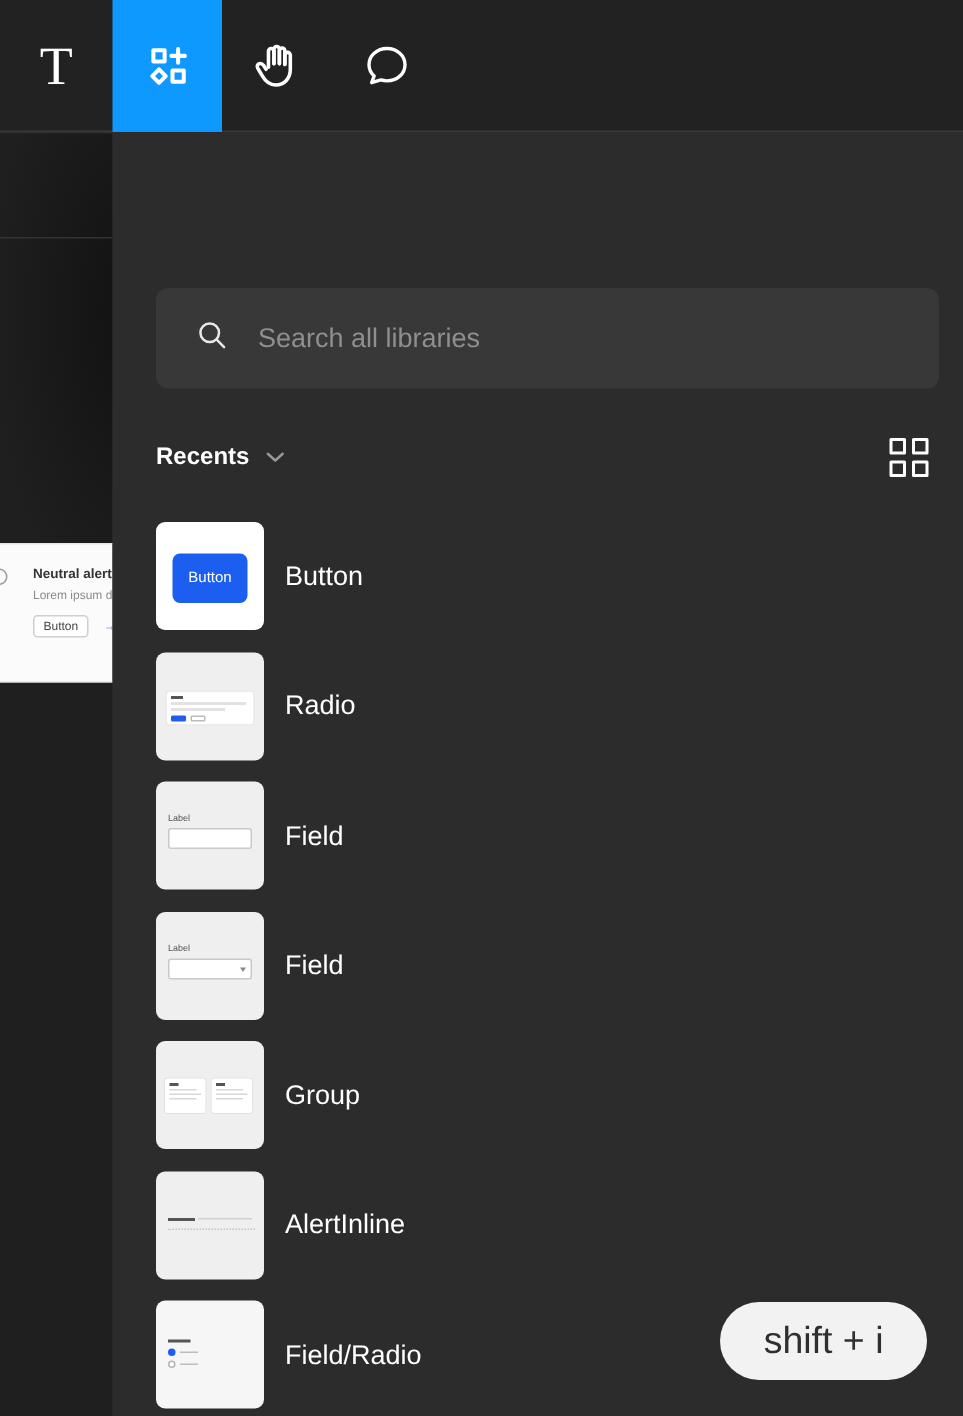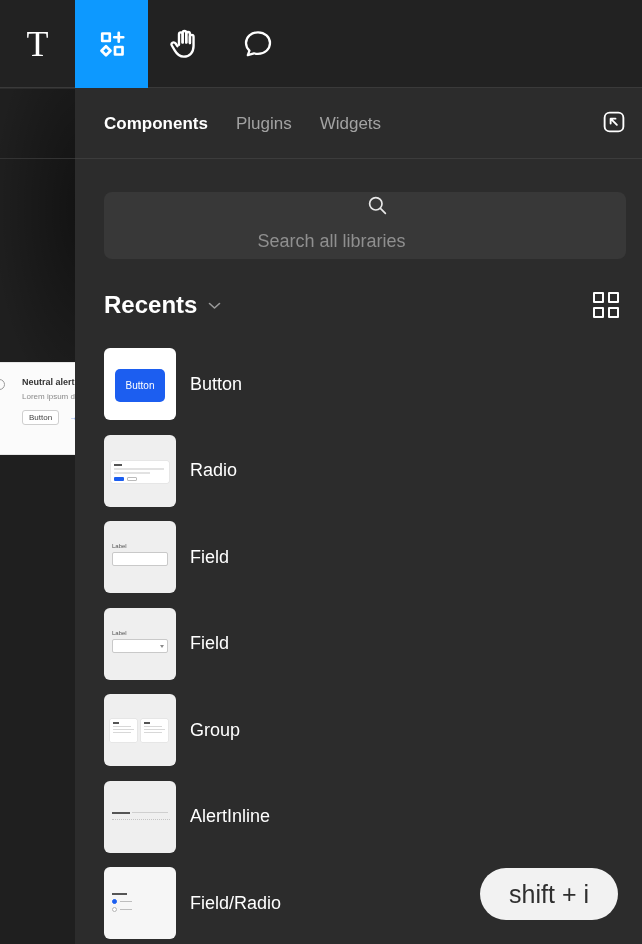--- a/index.html
+++ b/index.html
@@ -35,30 +35,30 @@
 
   .panel-header { position:absolute; top:0; left:0; right:0; height:70px; border-bottom:1px solid #3c3c3c;
                   display:flex; align-items:center; }
   .tabs { display:flex; gap:28px; margin-left:29px; }
   .tab { font-size:17px; color:#a2a2a2; font-weight:400; cursor:pointer; }
   .tab.active { color:#ffffff; font-weight:bold; }
   .open-window-btn { position:absolute; right:12px; top:19px; width:32px; height:32px; cursor:pointer;
                      display:flex; align-items:center; justify-content:center; }
 
   .search-box { position:absolute; top:103px; left:29px; right:16px; height:67px; background:#383838;
-                border-radius:8px; display:flex; align-items:center;flex-direction:column; }
+                border-radius:8px; display:flex; align-items:center; }
   .search-icon { margin-left:24px; flex:0 0 auto; }
   .search-input { flex:1; background:transparent; border:none; outline:none; color:#e8e8e8;
                   font-size:18px; margin-left:17px; font-family:"Liberation Sans", sans-serif; }
   .search-input::placeholder { color:#8f8f8f; opacity:1; }
 
   .section-row { position:absolute; top:200px; left:29px; right:22px; height:32px;
                  display:flex; align-items:center; }
   .section-title-wrap { display:flex; align-items:center; gap:11px; cursor:pointer; }
-  .section-title { font-size:24px; font-weight:bold; color:#ffffff; }
+  .section-title { font-size:16px; font-weight:bold; color:#ffffff; }
   .grid-btn { margin-left:auto; width:27px; height:27px; display:grid; grid-template-columns:11px 11px;
               grid-template-rows:11px 11px; gap:4px; cursor:pointer; }
   .grid-sq { border:2px solid #ffffff; border-radius:1px; background:transparent; }
 
   
   .list { position:absolute; top:259px; left:29px; right:0; display:flex; flex-direction:column; gap:14.5px; }
   .row { display:flex; align-items:center; cursor:pointer; }
   .row-label { margin-left:14px; font-size:18px; color:#ffffff; font-weight:400; }
   .thumb { width:72px; height:72px; border-radius:6px; background:#efefef; position:relative; overflow:hidden; flex:0 0 auto; }
 
@@ -154,35 +154,20 @@
         <span class="cc-link">
           <span>→</span>
 
         </span>
       </div>
     </div>
   </div>
 
   <div class="panel">
 
-    <div class="panel-header">
-      <div class="tabs">
-        <span class="tab active">Components</span>
-        <span class="tab">Plugins</span>
-        <span class="tab">Widgets</span>
-      </div>
-      <div class="open-window-btn">
-        <span>
-          <svg width="30" height="30" viewBox="0 0 24 24" fill="none" stroke="#ffffff" stroke-width="1.5" stroke-linecap="round" stroke-linejoin="round">
-            <rect x="4.5" y="4.5" width="15" height="15" rx="4"></rect>
-            <path d="M14.3 14.3 L9.3 9.3 M9.3 13.2 V9.3 H13.2"></path>
-          </svg>
-        </span>
-      </div>
-    </div>
 
     <div class="search-box">
       <span class="search-icon">
         <svg width="27" height="27" viewBox="0 0 24 24" fill="none" stroke="#e8e8e8" stroke-width="1.5" stroke-linecap="round">
           <circle cx="10.5" cy="10.5" r="5.5"></circle>
           <path d="M14.8 14.8 L19 19"></path>
         </svg>
       </span>
       <input class="search-input" type="text" placeholder="Search all libraries" style="">
     </div>

